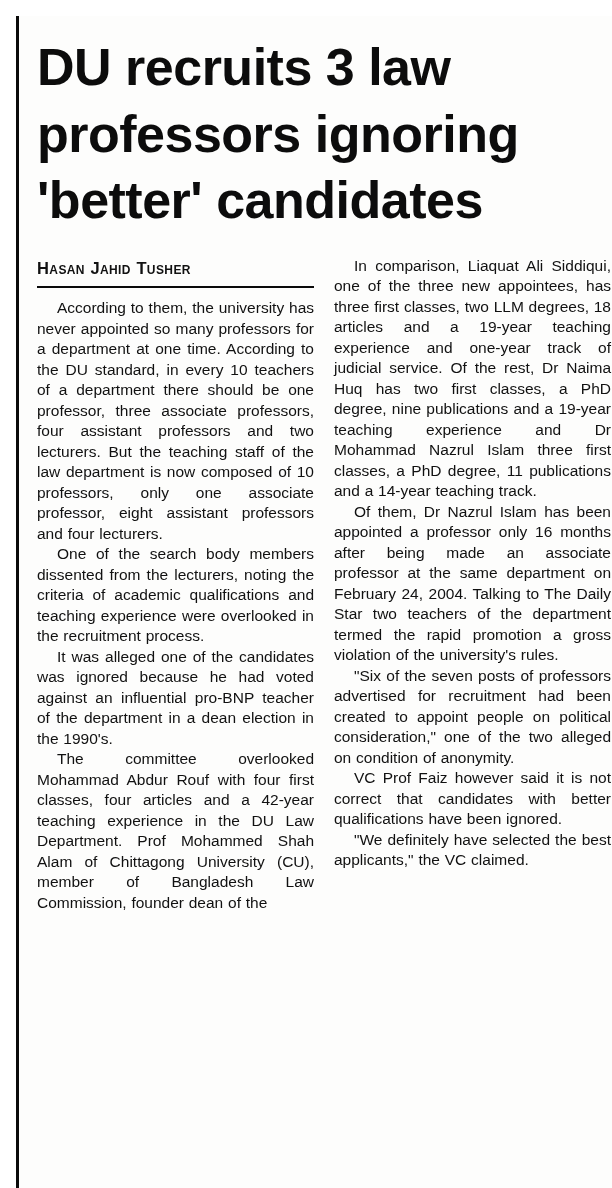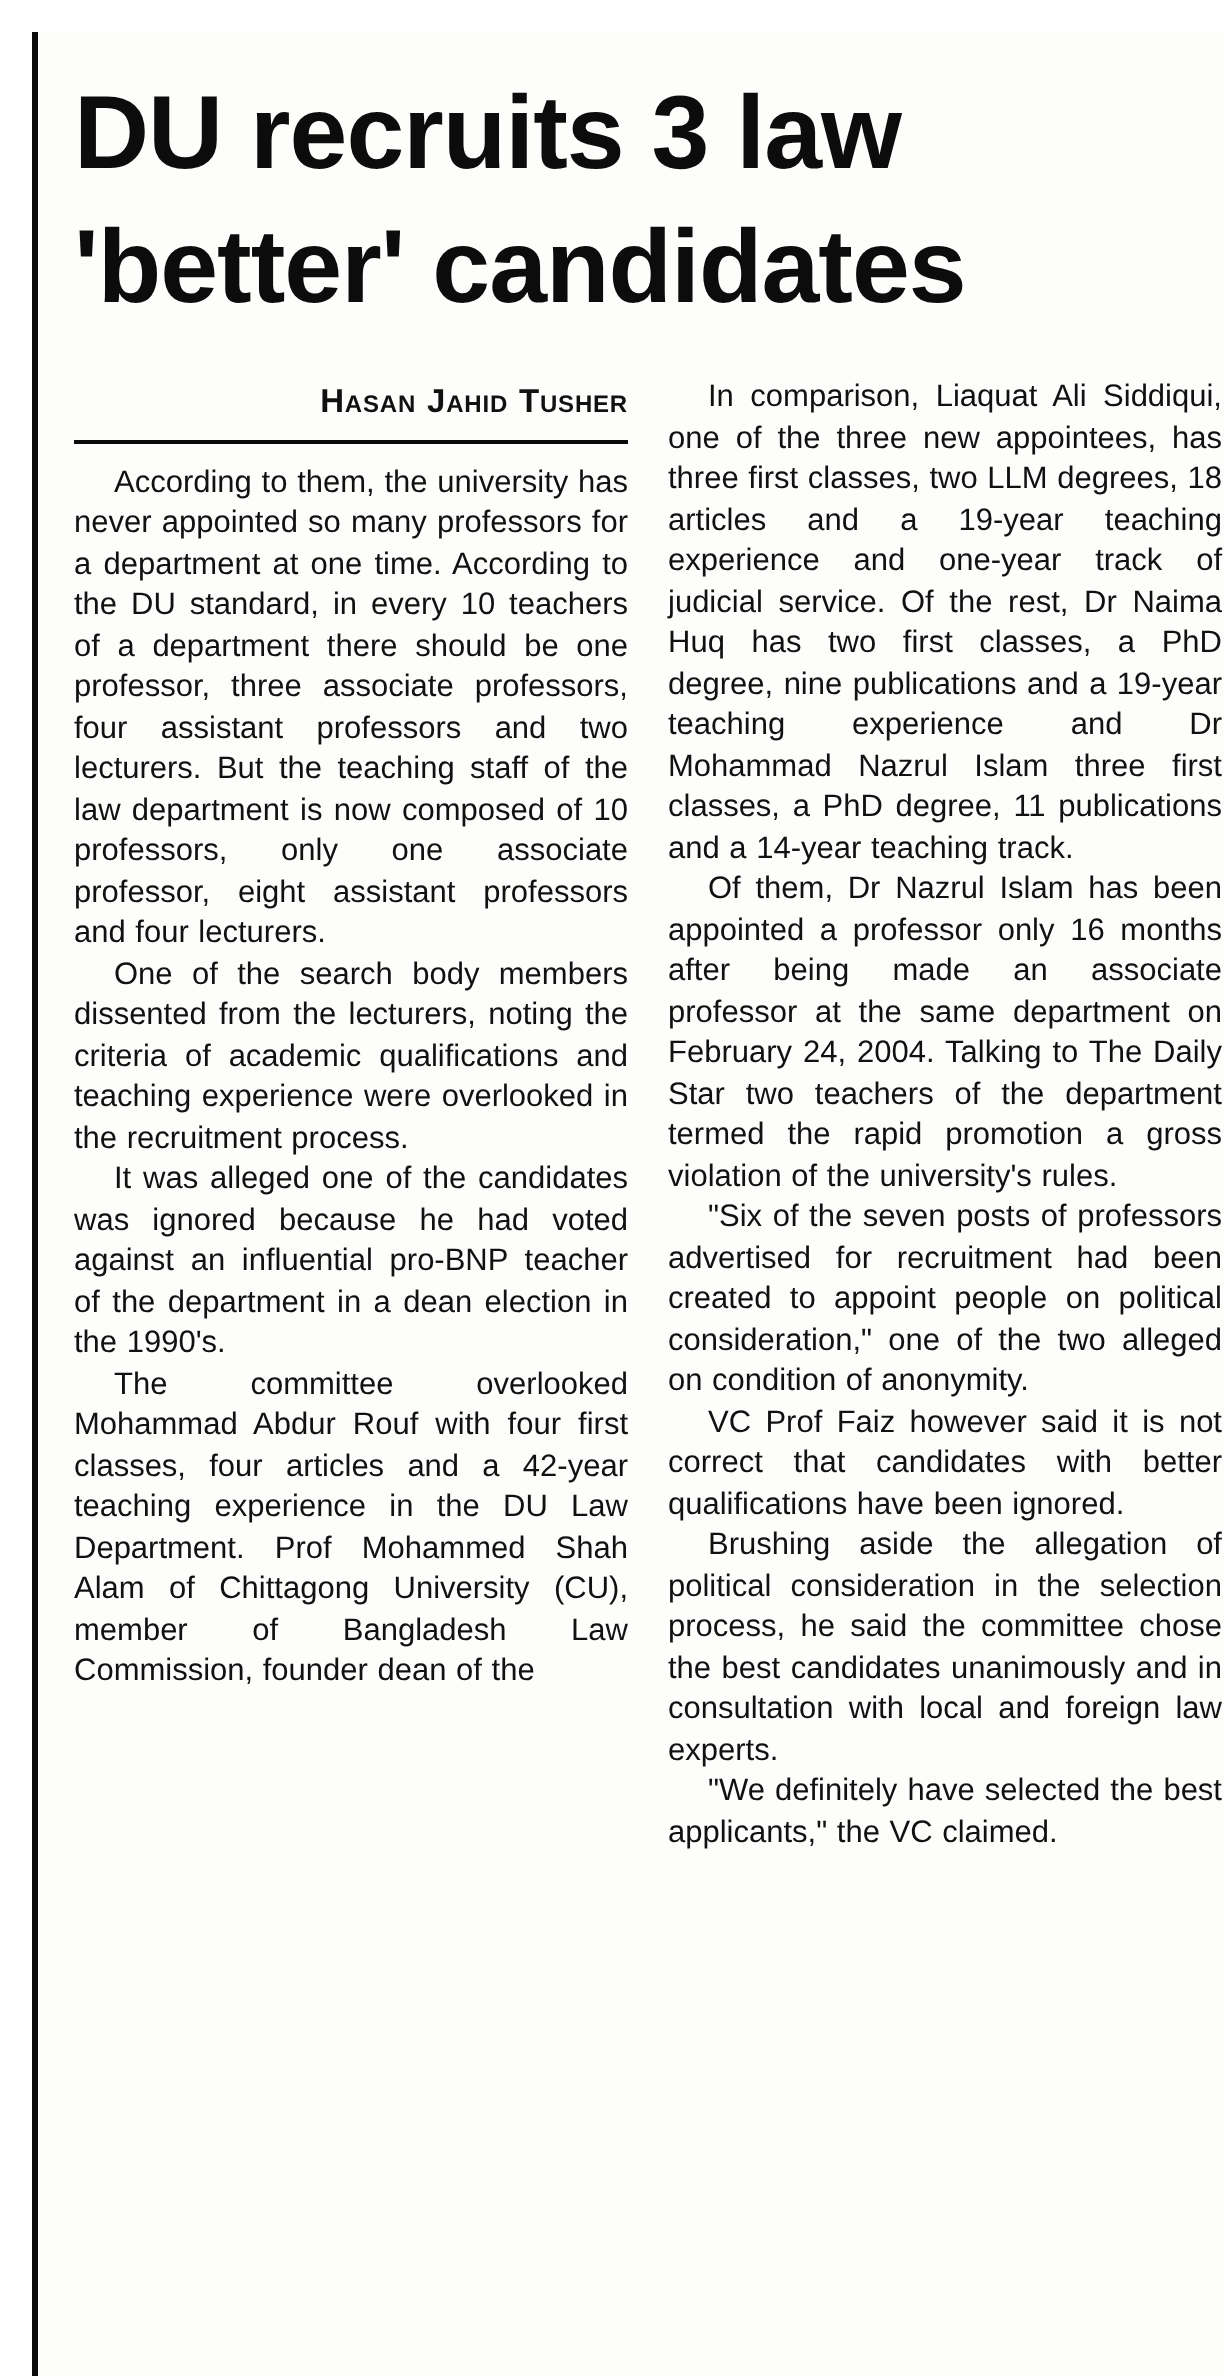--- a/index.html
+++ b/index.html
@@ -42,58 +42,58 @@
     text-align: justify;
     hyphens: auto;
     -webkit-hyphens: auto;
     word-spacing: 0.5px;
   }
   .byline {
     font-variant: small-caps;
     font-weight: bold;
     font-size: 16.5px;
     letter-spacing: 0.4px;
-    text-align: right;
+    text-align: left;
     padding-top: 2px;
   }
   .rule {
     border: 0;
     border-bottom: 2px solid #0a0a0a;
     margin: 8px 0 10px 0;
   }
   .para {
     margin: 0;
     text-indent: 20px;
   }
   .para.flush { text-indent: 0; }
 </style>
 </head>
 <body>
 
 <div class="clipping">
   <h1 class="headline">
     <span class="hl">DU recruits 3 law</span>
+    <span class="hl">professors ignoring</span>
     <span class="hl">'better' candidates</span>
   </h1>
 
   <div class="columns">
     <div class="column">
       <div class="byline">Hasan Jahid Tusher</div>
       <div class="rule"></div>
       <div>
           <p class="para">According to them, the university has never appointed so many professors for a department at one time. According to the DU standard, in every 10 teachers of a department there should be one professor, three associate professors, four assistant professors and two lecturers. But the teaching staff of the law department is now composed of 10 professors, only one associate professor, eight assistant professors and four lecturers.</p>
           <p class="para">One of the search body members dissented from the lecturers, noting the criteria of academic qualifications and teaching experience were overlooked in the recruitment process.</p>
           <p class="para">It was alleged one of the candidates was ignored because he had voted against an influential pro-BNP teacher of the department in a dean election in the 1990's.</p>
           <p class="para">The committee overlooked Mohammad Abdur Rouf with four first classes, four articles and a 42-year teaching experience in the DU Law Department. Prof Mohammed Shah Alam of Chittagong University (CU), member of Bangladesh Law Commission, founder dean of the</p>
         </div>
     </div>
     <div class="column">
       <div>
           <p class="para">In comparison, Liaquat Ali Siddiqui, one of the three new appointees, has three first classes, two LLM degrees, 18 articles and a 19-year teaching experience and one-year track of judicial service. Of the rest, Dr Naima Huq has two first classes, a PhD degree, nine publications and a 19-year teaching experience and Dr Mohammad Nazrul Islam three first classes, a PhD degree, 11 publications and a 14-year teaching track.</p>
           <p class="para">Of them, Dr Nazrul Islam has been appointed a professor only 16 months after being made an associate professor at the same department on February 24, 2004. Talking to The Daily Star two teachers of the department termed the rapid promotion a gross violation of the university's rules.</p>
           <p class="para">"Six of the seven posts of professors advertised for recruitment had been created to appoint people on political consideration," one of the two alleged on condition of anonymity.</p>
           <p class="para">VC Prof Faiz however said it is not correct that candidates with better qualifications have been ignored.</p>
-          <p class="para">Brushing aside the allegation of political consideration in the selection process, he said the committee chose the best candidates unanimously and in consultation with local and foreign law experts.</p>
           <p class="para">"We definitely have selected the best applicants," the VC claimed.</p>
         </div>
     </div>
   </div>
 </div>
 
 </body></html>

